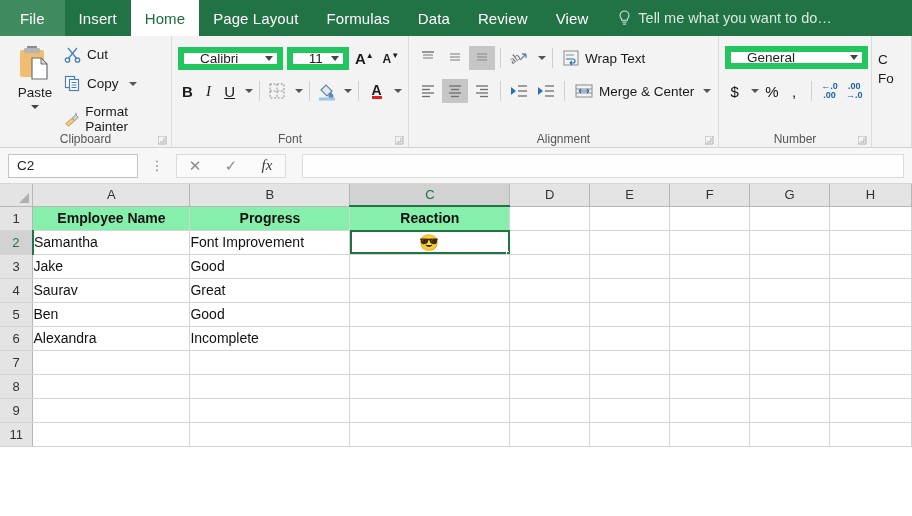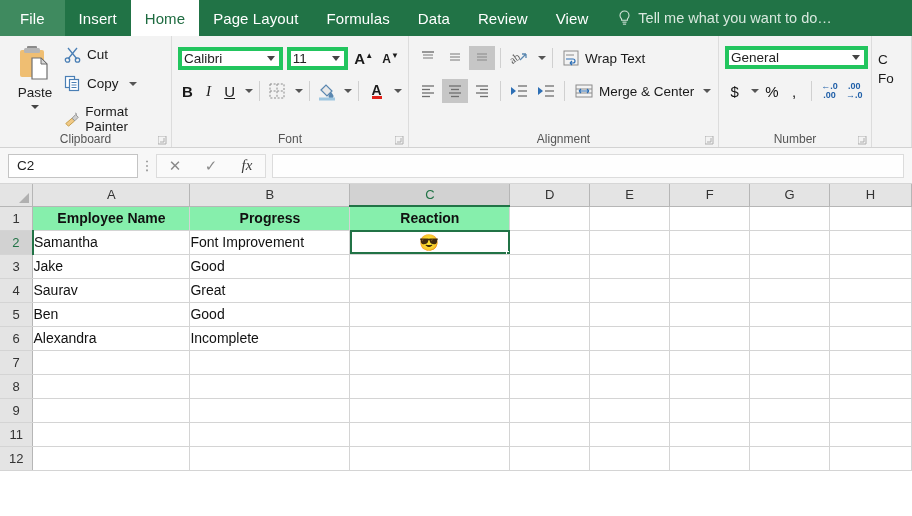--- a/index.html
+++ b/index.html
@@ -74,22 +74,22 @@
              margin-top: 5px; }
   .clip-right { flex: 1; padding-top: 6px; display: flex; flex-direction: column; gap: 12px; }
   .clip-item { display: flex; align-items: center; gap: 6px; font-size: 13.5px; color: #1a1a1a; }
   .mini-caret { width:0;height:0;border-left:4px solid transparent;border-right:4px solid transparent;border-top:4px solid #555; margin-left:4px; }
 
   
   .g-font { width: 237px; }
   .row1 { display: flex; align-items: center; gap: 4px; padding-top: 6px; }
   .row2 { display: flex; align-items: center; gap: 2px; padding-top: 9px; }
   .combo {
-    height: 23px; background: #fff; border: 4px solid #22c55e;
-    display: flex; align-items: center; padding: 0 4px 0 2px;
+    height: 23px; background: #fff; border: 6px solid #22c55e;
+    display: flex; align-items: center; padding: 0 4px 0 16px;
     font-size: 13.5px; color: #222;
   }
   .combo .cv { flex: 1; white-space: nowrap; overflow: hidden; }
   .combo .cb { width:0;height:0;border-left:4px solid transparent;border-right:4px solid transparent;border-top:5px solid #444; margin-left:4px; }
   .font-name { width: 113px; }
   .font-size { width: 66px; }
   .icon-btn {
     width: 25px; height: 24px; display: flex; align-items: center;
     justify-content: center; font-size: 14px; color: #1a1a1a;
   }
@@ -123,20 +123,21 @@
   
   .g-styles { width: 40px; padding-top: 14px; }
   .cut-txt { font-size: 13.5px; color: #1a1a1a; line-height: 19px; white-space: nowrap; }
 
   
   .formula-bar {
     height: 36px; background: #f7f7f7;
     display: flex; align-items: center;
     border-bottom: 1px solid #d6d6d6;
     padding: 0 4px;
+    gap: 10px;
   }
   .namebox {
     width: 130px; height: 24px; margin-left: 4px;
     background: #fff; border: 1px solid #c4c4c4;
     display: flex; align-items: center; padding: 0 5px 0 8px;
     font-size: 13.5px; color: #222;
   }
   .namebox .nv { flex: 1; }
   .kebab { width: 18px; text-align: center; color: #7a7a7a; font-size: 13px; letter-spacing: 0; }
   .fx-group { display: flex; align-items: center; height: 24px; border: 1px solid #dcdcdc; background: #fafafa; }
@@ -665,27 +666,16 @@
           <td class="rowhead">11</td>
           <td class="cell"></td>
             <td class="cell"></td>
           <td class="cell"></td>
             <td class="cell"></td>
           <td class="cell"></td>
             <td class="cell"></td>
           <td class="cell"></td>
             <td class="cell"></td>
         </tr>
-        <tr>
-          <td class="rowhead">12</td>
-          <td class="cell"></td>
-            <td class="cell"></td>
-          <td class="cell"></td>
-            <td class="cell"></td>
-          <td class="cell"></td>
-            <td class="cell"></td>
-          <td class="cell"></td>
-            <td class="cell"></td>
-        </tr>
       </tbody>
     </table>
   </div>
 </div>
 
 </body></html>

